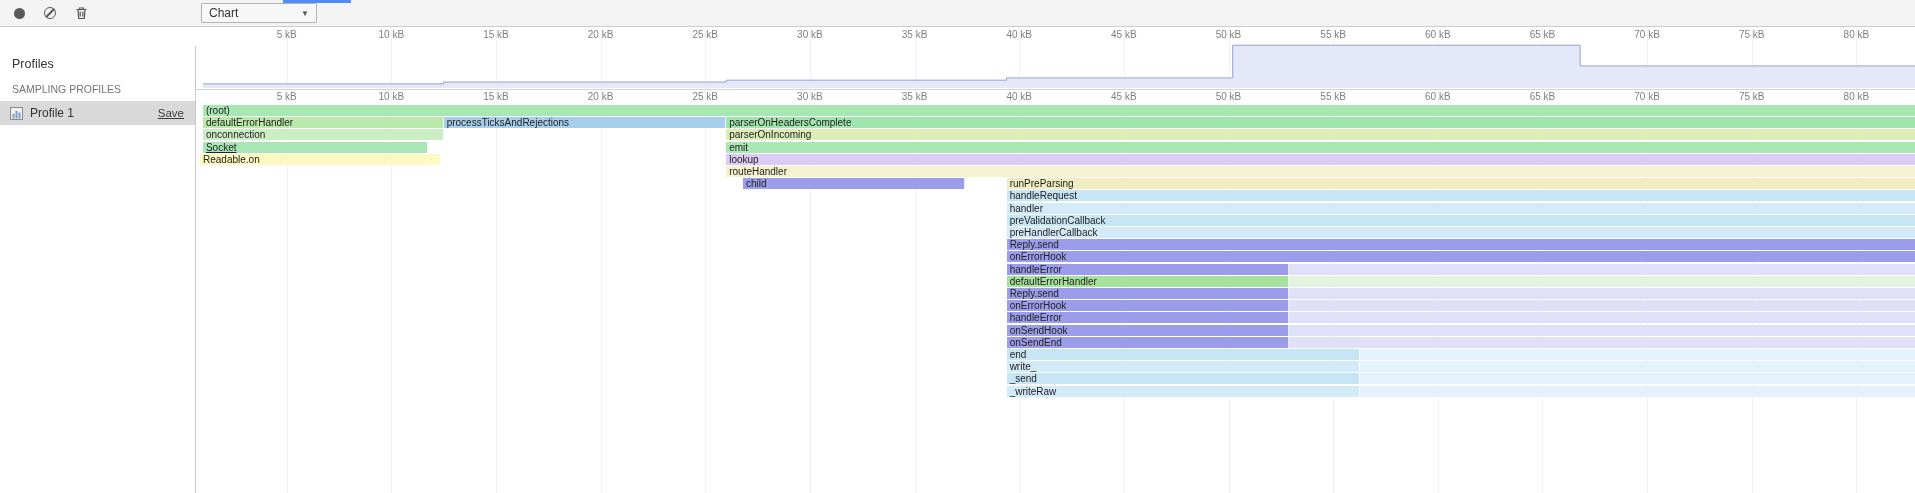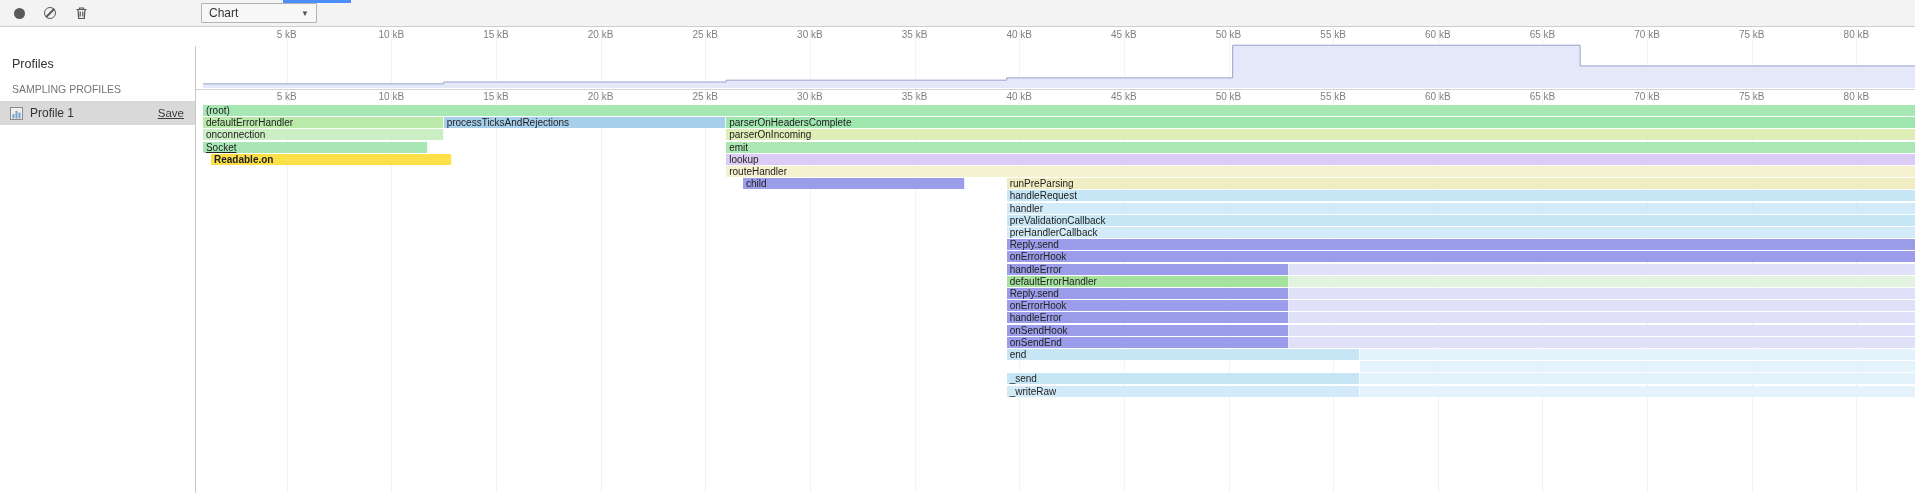--- a/index.html
+++ b/index.html
@@ -120,21 +120,21 @@
       </div>
     <div class="flame">
         <div class="bar" style="top: 1px; left: 6.93px; width: 1716.26px; background: rgb(167, 231, 180);">(root)</div>
         <div class="bar" style="top: 13.2px; left: 6.93px; width: 240.695px; background: rgb(185, 234, 169);">defaultErrorHandler</div>
         <div class="bar" style="top: 13.2px; left: 247.625px; width: 282.555px; background: rgb(166, 207, 236);">processTicksAndRejections</div>
         <div class="bar" style="top: 13.2px; left: 530.18px; width: 1193.01px; background: rgb(159, 229, 174);">parserOnHeadersComplete</div>
         <div class="bar" style="top: 25.4px; left: 6.93px; width: 240.695px; background: rgb(204, 238, 196);">onconnection</div>
         <div class="bar" style="top: 25.4px; left: 530.18px; width: 1193.01px; background: rgb(223, 238, 182);">parserOnIncoming</div>
         <div class="bar" style="top: 37.6px; left: 6.93px; width: 225px; background: rgb(168, 230, 182); text-decoration: underline;">Socket</div>
         <div class="bar" style="top: 37.6px; left: 530.18px; width: 1193.01px; background: rgb(171, 231, 178);">emit</div>
-        <div class="bar" style="top: 49.8px; left: 15px; width: 240.695px; background: #fde047; font-weight: bold;">Readable.on</div>
+        <div class="bar" style="top: 49.8px; left: 4px; width: 240.695px; background: #fef9c3;">Readable.on</div>
         <div class="bar" style="top: 49.8px; left: 530.18px; width: 1193.01px; background: rgb(220, 203, 244);">lookup</div>
         <div class="bar" style="top: 62px; left: 530.18px; width: 1193.01px; background: rgb(244, 242, 207);">routeHandler</div>
         <div class="bar" style="top: 74.2px; left: 547px; width: 222px; background: rgb(155, 157, 234);">child</div>
         <div class="bar" style="top: 74.2px; left: 810.642px; width: 912.548px; background: rgb(240, 237, 194);">runPreParsing</div>
         <div class="bar" style="top: 86.4px; left: 810.642px; width: 912.548px; background: rgb(198, 229, 245);">handleRequest</div>
         <div class="bar" style="top: 98.6px; left: 810.642px; width: 912.548px; background: rgb(211, 235, 248);">handler</div>
         <div class="bar" style="top: 110.8px; left: 810.642px; width: 912.548px; background: rgb(198, 229, 245);">preValidationCallback</div>
         <div class="bar" style="top: 123px; left: 810.642px; width: 912.548px; background: rgb(211, 235, 248);">preHandlerCallback</div>
         <div class="bar" style="top: 135.2px; left: 810.642px; width: 912.548px; background: rgb(155, 157, 234);">Reply.send</div>
         <div class="bar" style="top: 147.4px; left: 810.642px; width: 912.548px; background: rgb(155, 157, 234);">onErrorHook</div>
@@ -148,20 +148,21 @@
         <div class="bar" style="top: 196.2px; left: 810.642px; width: 282.555px; background: rgb(155, 157, 234);">onErrorHook</div>
         <div class="bar-fade" style="top: 208.4px; left: 1093.2px; width: 629.993px; background: rgb(224, 224, 248);"></div>
         <div class="bar" style="top: 208.4px; left: 810.642px; width: 282.555px; background: rgb(155, 157, 234);">handleError</div>
         <div class="bar-fade" style="top: 220.6px; left: 1093.2px; width: 629.993px; background: rgb(224, 224, 248);"></div>
         <div class="bar" style="top: 220.6px; left: 810.642px; width: 282.555px; background: rgb(155, 157, 234);">onSendHook</div>
         <div class="bar-fade" style="top: 232.8px; left: 1093.2px; width: 629.993px; background: rgb(224, 224, 248);"></div>
         <div class="bar" style="top: 232.8px; left: 810.642px; width: 282.555px; background: rgb(155, 157, 234);">onSendEnd</div>
         <div class="bar-fade" style="top: 245px; left: 1164.36px; width: 558.831px; background: rgb(228, 242, 251);"></div>
         <div class="bar" style="top: 245px; left: 810.642px; width: 353.717px; background: rgb(198, 229, 245);">end</div>
         <div class="bar-fade" style="top: 257.2px; left: 1164.36px; width: 558.831px; background: rgb(228, 242, 251);"></div>
+        <div class="bar" style="top: 257.2px; left: 810.642px; width: 353.717px; background: rgb(211, 235, 248);">write_</div>
         <div class="bar-fade" style="top: 269.4px; left: 1164.36px; width: 558.831px; background: rgb(228, 242, 251);"></div>
         <div class="bar" style="top: 269.4px; left: 810.642px; width: 353.717px; background: rgb(198, 229, 245);">_send</div>
         <div class="bar-fade" style="top: 281.6px; left: 1164.36px; width: 558.831px; background: rgb(228, 242, 251);"></div>
         <div class="bar" style="top: 281.6px; left: 810.642px; width: 353.717px; background: rgb(211, 235, 248);">_writeRaw</div>
       </div>
   <div class="gridline" style="left: 91px;"></div>
       <div class="gridline" style="left: 195px;"></div>
       <div class="gridline" style="left: 300px;"></div>
       <div class="gridline" style="left: 405px;"></div>
       <div class="gridline" style="left: 509px;"></div>

